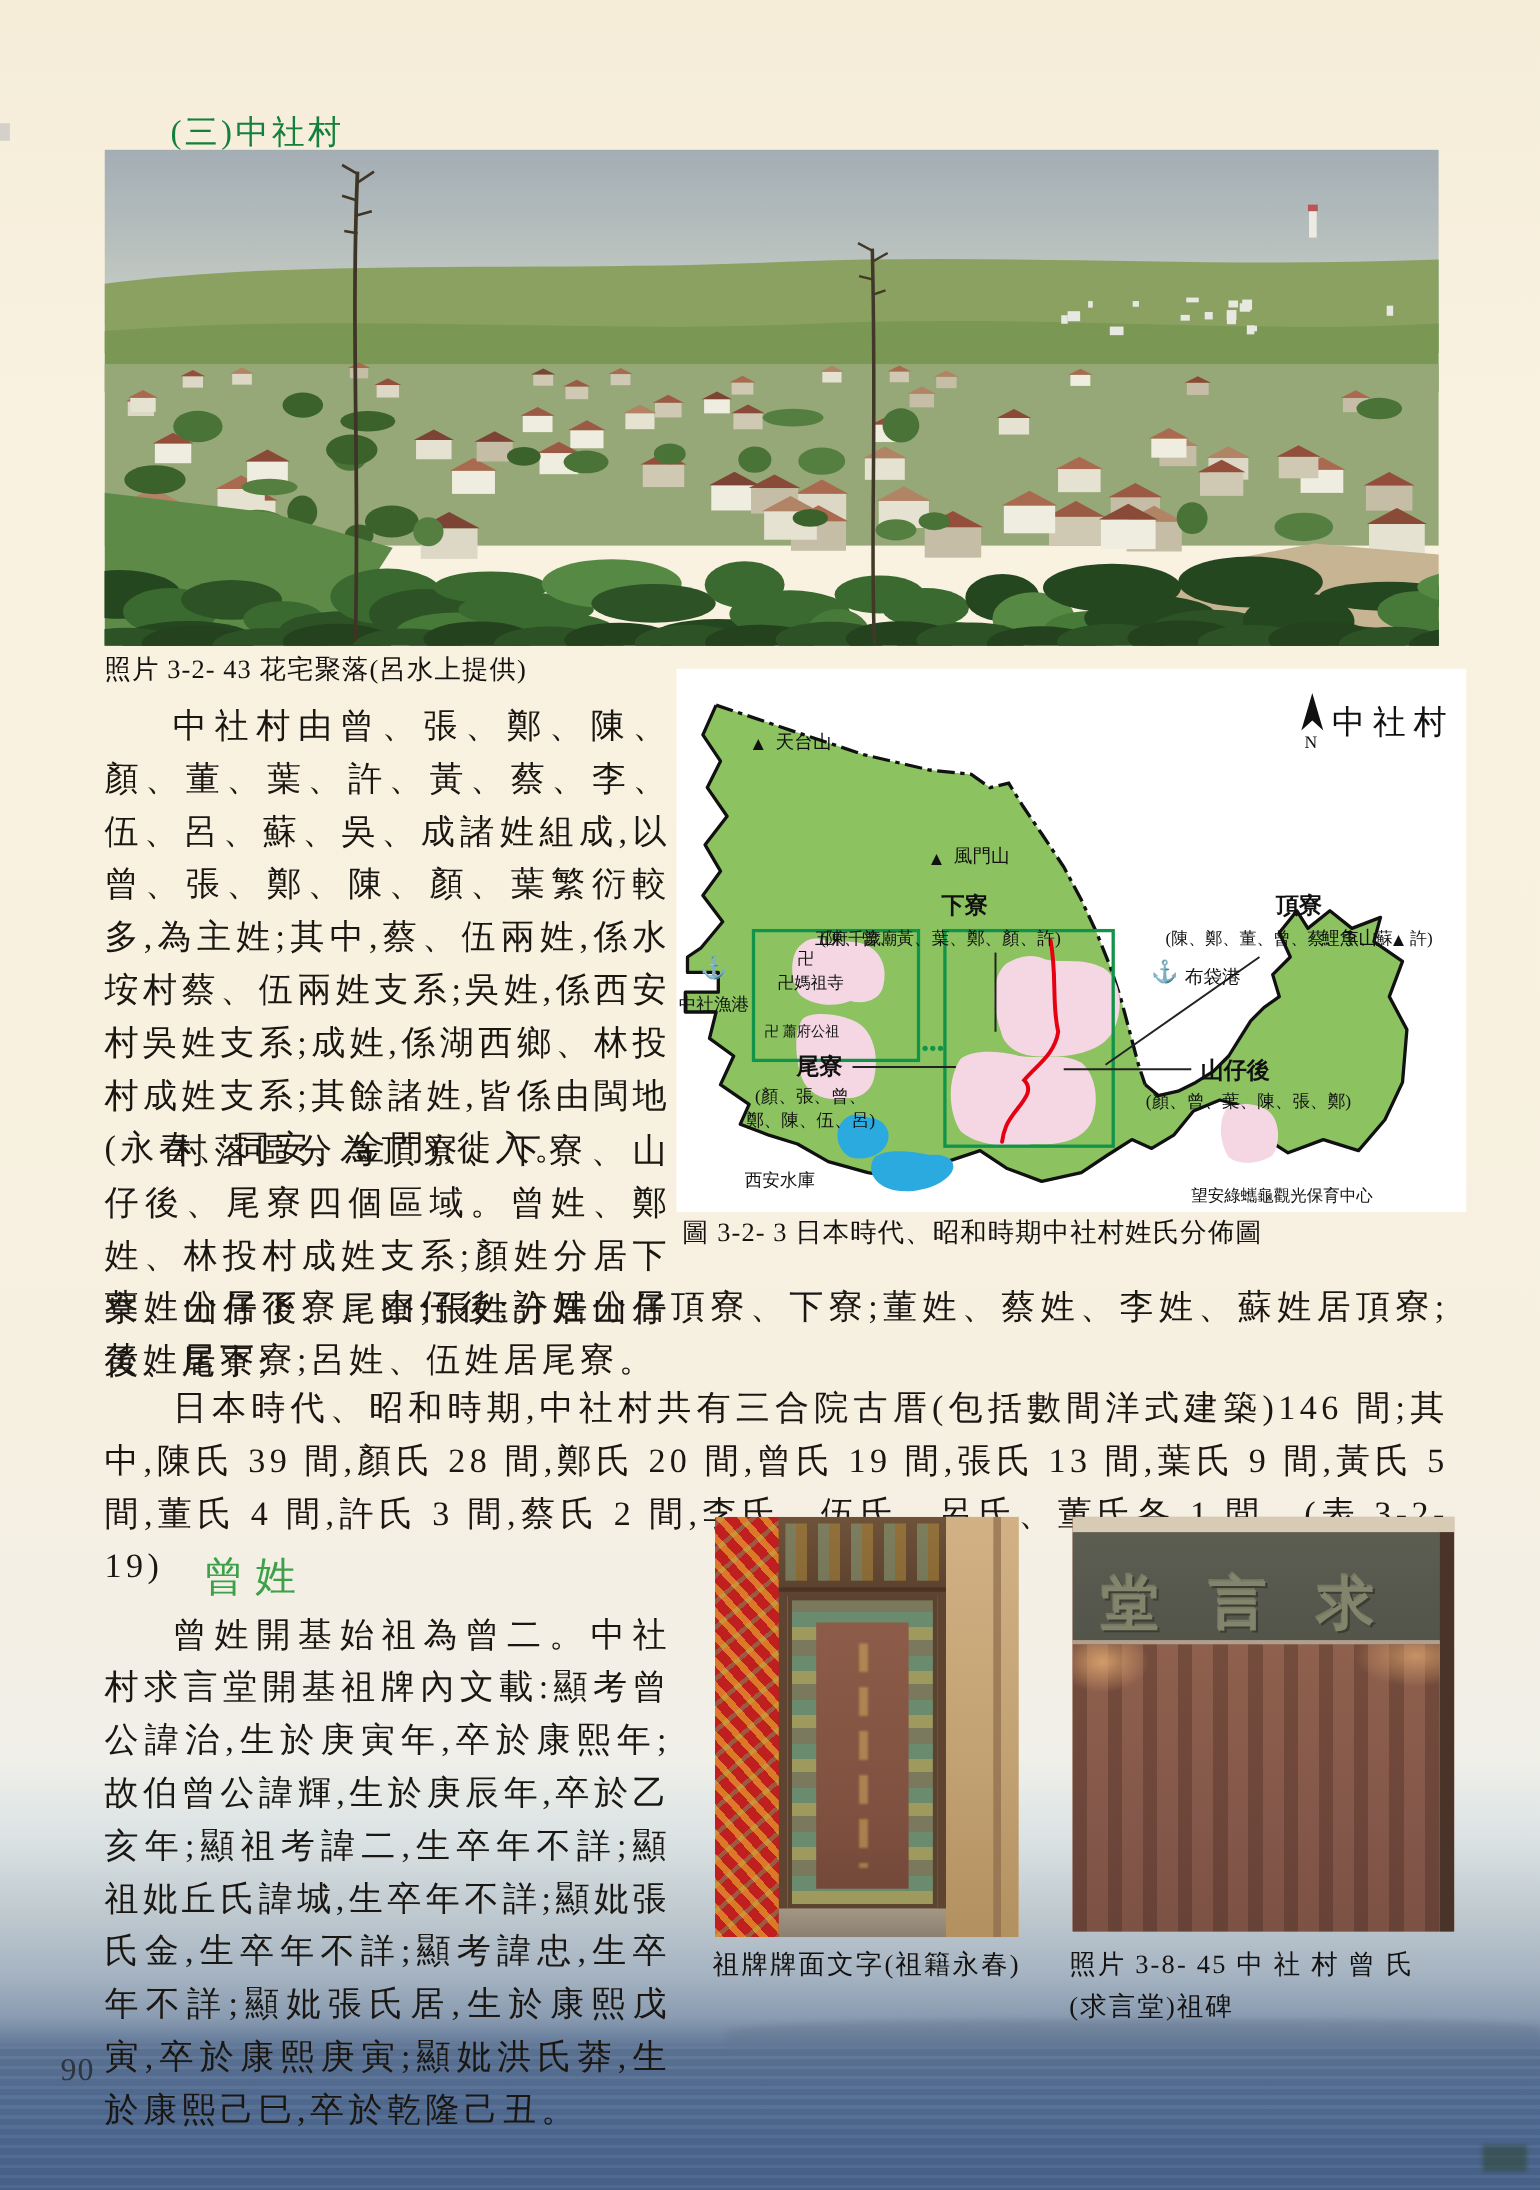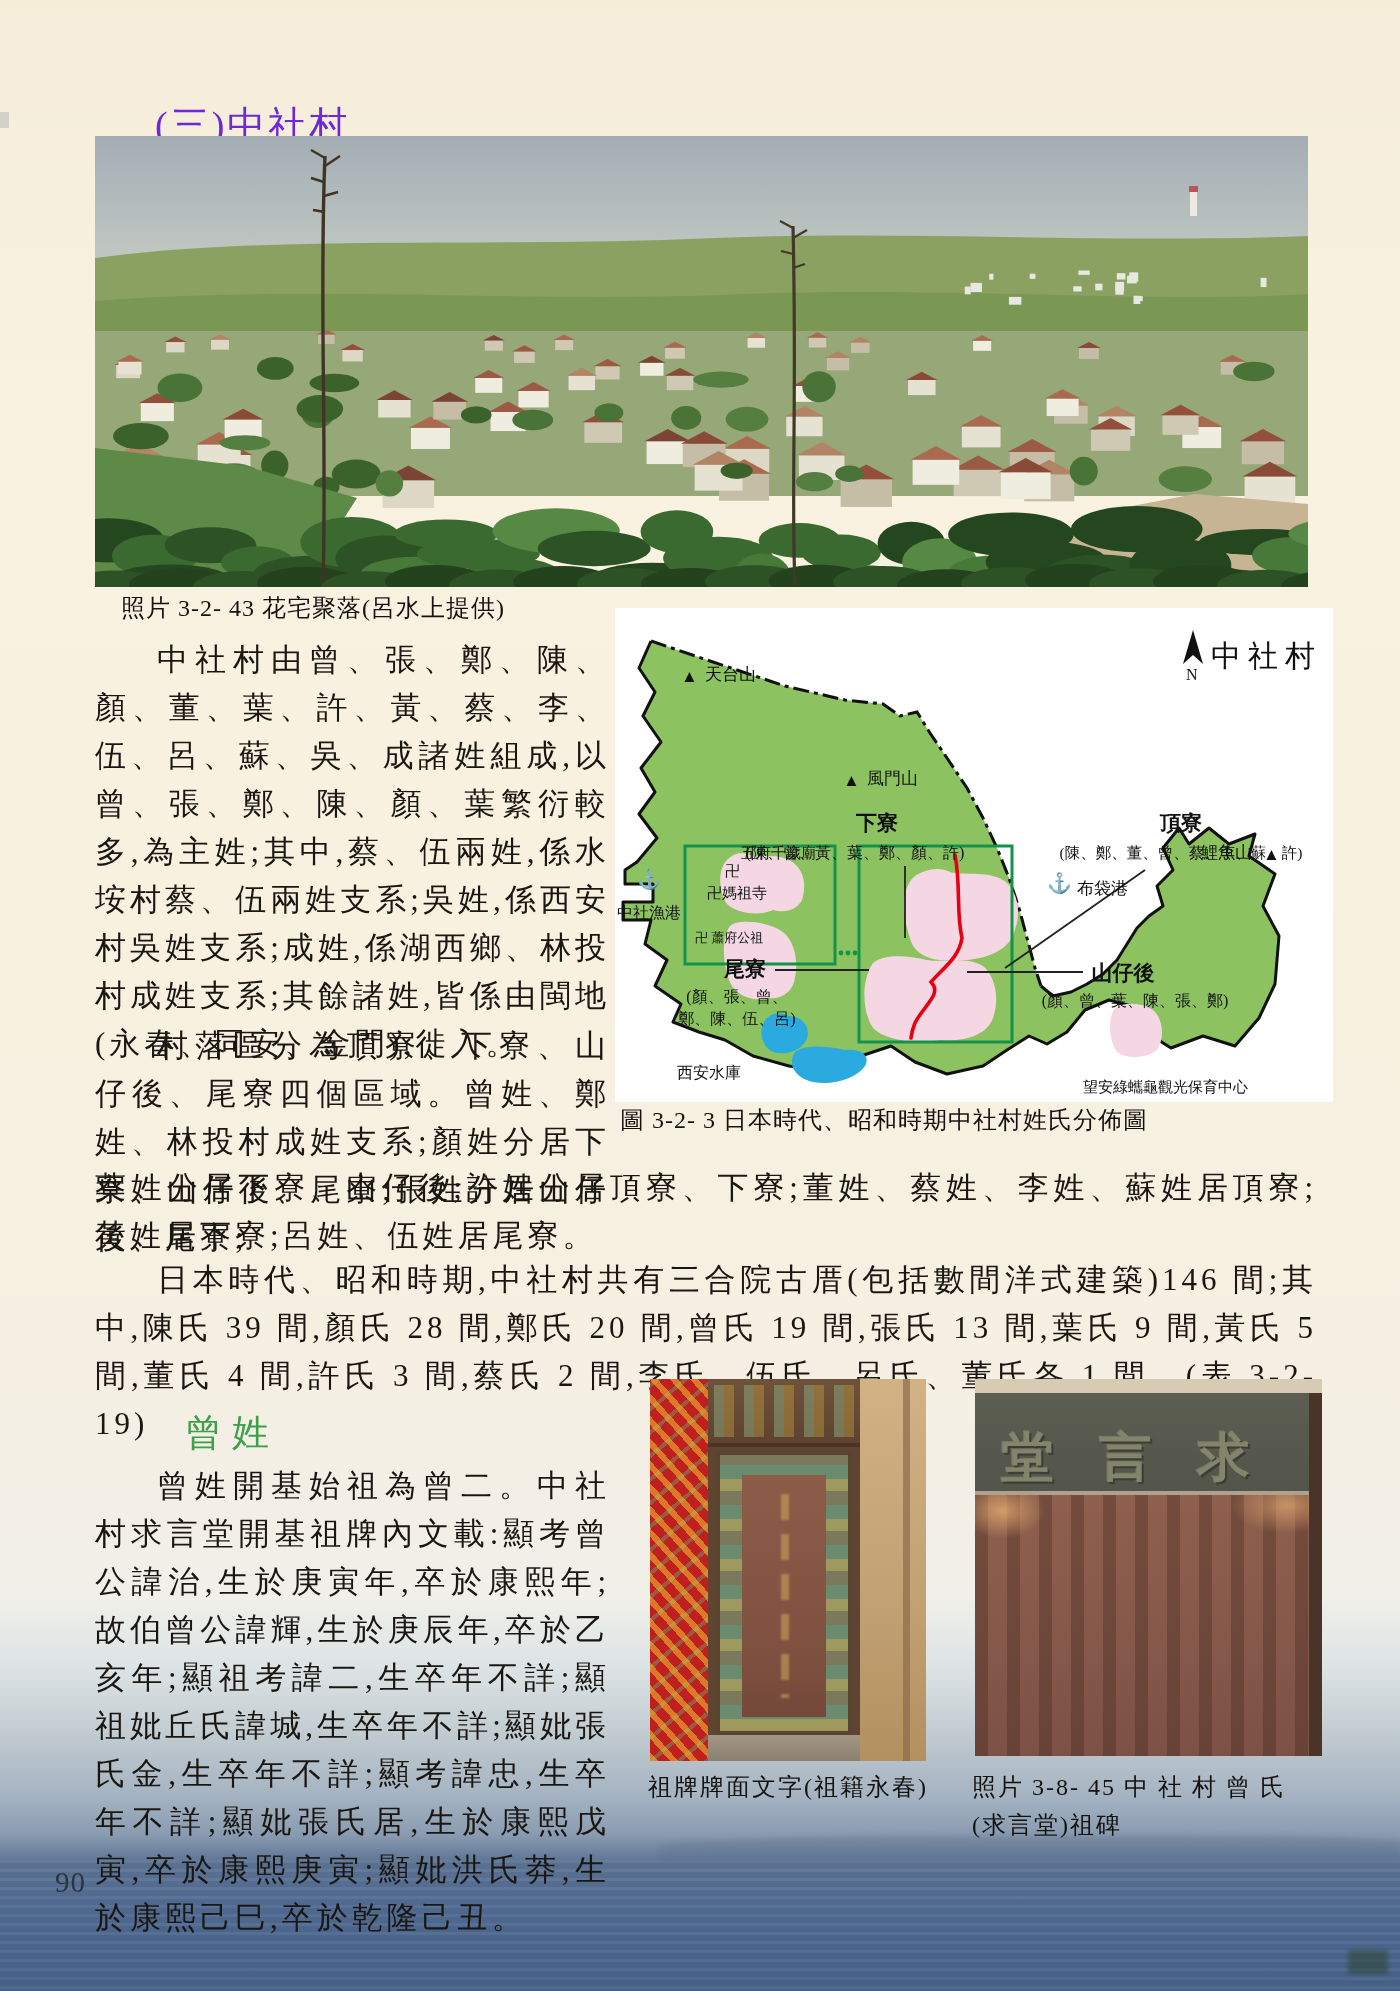--- a/index.html
+++ b/index.html
@@ -8,21 +8,21 @@
     background:linear-gradient(180deg,#f5edd8 0%,#f9f2e1 20%,#f8f1e0 50%,#f6f0e2 66%,#f3efe6 76%,#eff0ea 82%);
     font-family:"Liberation Serif","DejaVu Serif",serif;color:#171513;
   }
   .abs{position:absolute;}
   .body-text{
     font-size:31px;line-height:48px;letter-spacing:4px;
     text-align:justify;text-justify:inter-character;color:#1a1713;z-index:3;
   }
   .indent{text-indent:2em;}
   .caption{font-size:24px;letter-spacing:1px;color:#141210;z-index:3;}
-  .h-brown{font-size:38px;letter-spacing:3px;color:#6d28d9;z-index:3;}
+  .h-brown{font-size:30px;letter-spacing:3px;color:#15803d;z-index:3;}
   .h-green{font-size:37px;letter-spacing:10px;color:#3da04a;z-index:3;}
   .cap2{font-size:24px;line-height:38px;letter-spacing:2px;color:#141210;z-index:4;}
   svg text{font-family:"Liberation Serif","DejaVu Serif",serif;fill:#111;}
   .map-bold{font-weight:bold;}
   
   #sea{
     left:0;top:1598px;width:1400px;height:393px;z-index:1;
     background:linear-gradient(180deg,
       rgba(222,228,229,0) 0%,
       #dce3e4 18%,
@@ -341,21 +341,21 @@
         <ellipse cx="1172" cy="449.6968672609073" rx="50" ry="16" fill="#2d5226"></ellipse>
         <ellipse cx="1236" cy="450.6219215730089" rx="50" ry="16" fill="#23421d"></ellipse>
       </g>
   <path d="M228,447 C232,300 224,160 230,20" stroke="#3e3526" stroke-width="3.4" fill="none"></path>
   <path d="M230,22 l-14,-8 M230,30 l15,-10 M229,46 l-13,-4 M229,60 l14,-4 M230,76 l-12,-2" stroke="#3e3526" stroke-width="2.4" fill="none"></path>
   <path d="M700,449 C696,360 702,260 698,90" stroke="#42382a" stroke-width="3.2" fill="none"></path>
   <path d="M698,92 l-13,-7 M698,102 l14,-8 M698,118 l-12,-3 M698,132 l12,-4" stroke="#42382a" stroke-width="2.2" fill="none"></path>
 </svg>
 </div>
 
-<div class="abs caption" style="left:95px;top:592px;margin-left:26px;">照片 3-2- 43 花宅聚落(呂水上提供)</div>
+<div class="abs caption" style="left:95px;top:592px;">照片 3-2- 43 花宅聚落(呂水上提供)</div>
 
 <div class="abs body-text indent" style="left:95px;top:636px;width:515px;">中社村由曾、張、鄭、陳、顏、董、葉、許、黃、蔡、李、伍、呂、蘇、吳、成諸姓組成,以曾、張、鄭、陳、顏、葉繁衍較多,為主姓;其中,蔡、伍兩姓,係水垵村蔡、伍兩姓支系;吳姓,係西安村吳姓支系;成姓,係湖西鄉、林投村成姓支系;其餘諸姓,皆係由閩地(永春、同安、金門),徙入。</div>
 
 <div class="abs body-text indent" style="left:95px;top:1022px;width:515px;">村落區分為頂寮、下寮、山仔後、尾寮四個區域。曾姓、鄭姓、林投村成姓支系;顏姓分居下寮、山仔後、尾寮;張姓分居山仔後、尾寮;</div>
 
 <div class="abs body-text" style="left:95px;top:1164px;width:1222px;">葉姓分居下寮、山仔後;許姓分居頂寮、下寮;董姓、蔡姓、李姓、蘇姓居頂寮;黃姓居下寮;呂姓、伍姓居尾寮。</div>
 
 <div class="abs body-text indent" style="left:95px;top:1256px;width:1222px;">日本時代、昭和時期,中社村共有三合院古厝(包括數間洋式建築)146 間;其中,陳氏 39 間,顏氏 28 間,鄭氏 20 間,曾氏 19 間,張氏 13 間,葉氏 9 間,黃氏 5 間,董氏 4 間,許氏 3 間,蔡氏 2 間,李氏、伍氏、呂氏、董氏各 1 間。(表 3-2-19)</div>
 
 <div class="abs h-green" style="left:185px;top:1408px;">曾姓</div>

